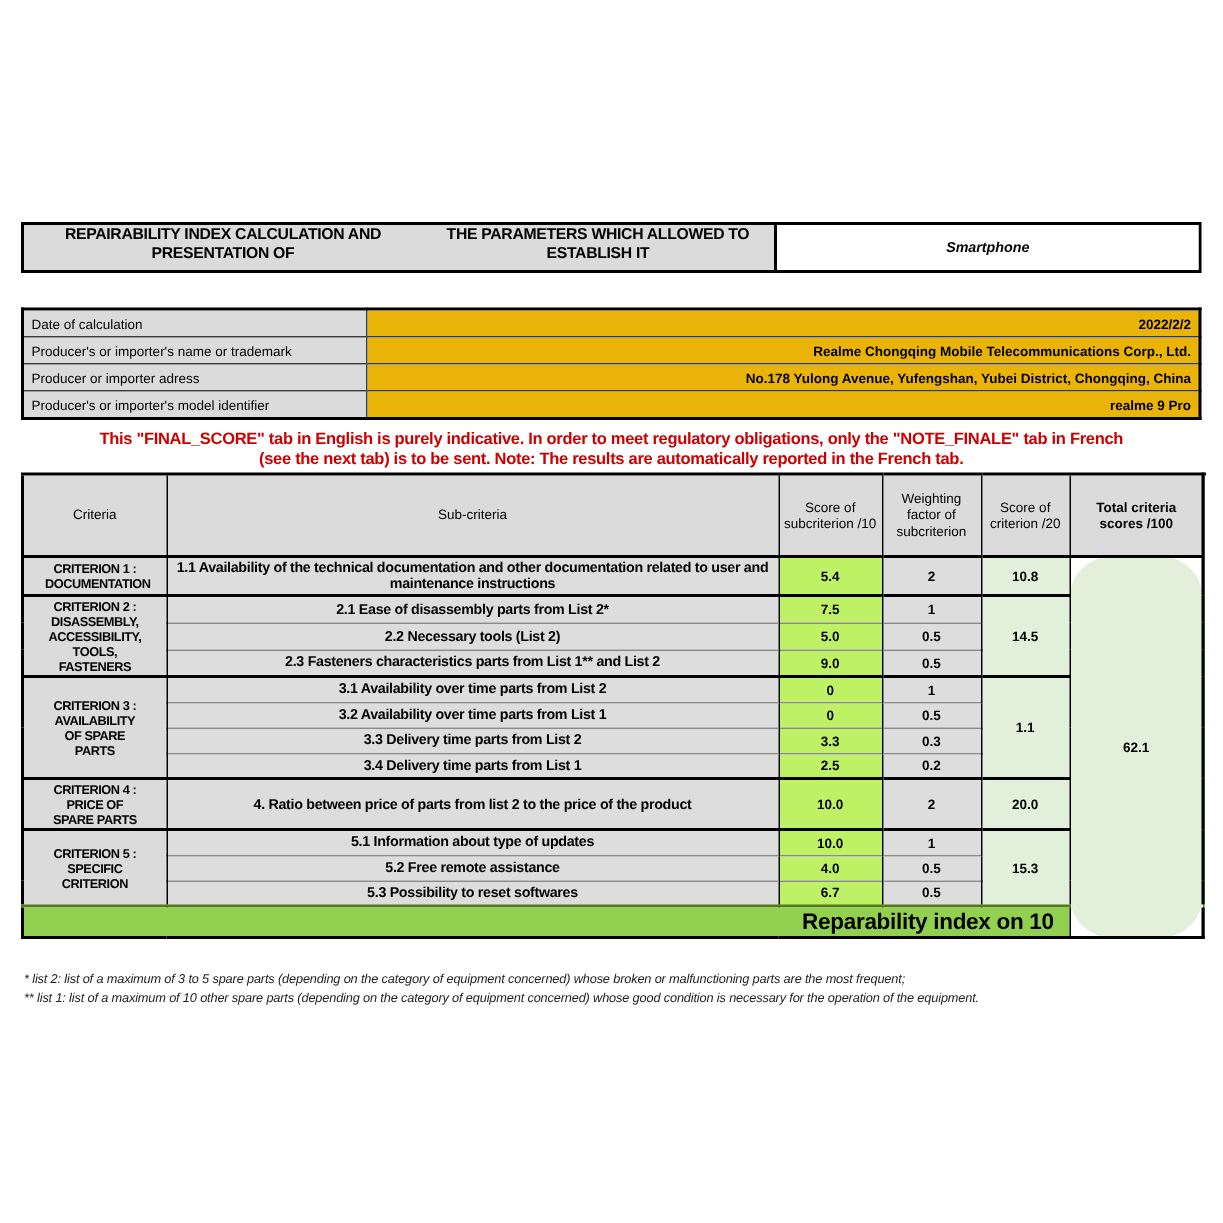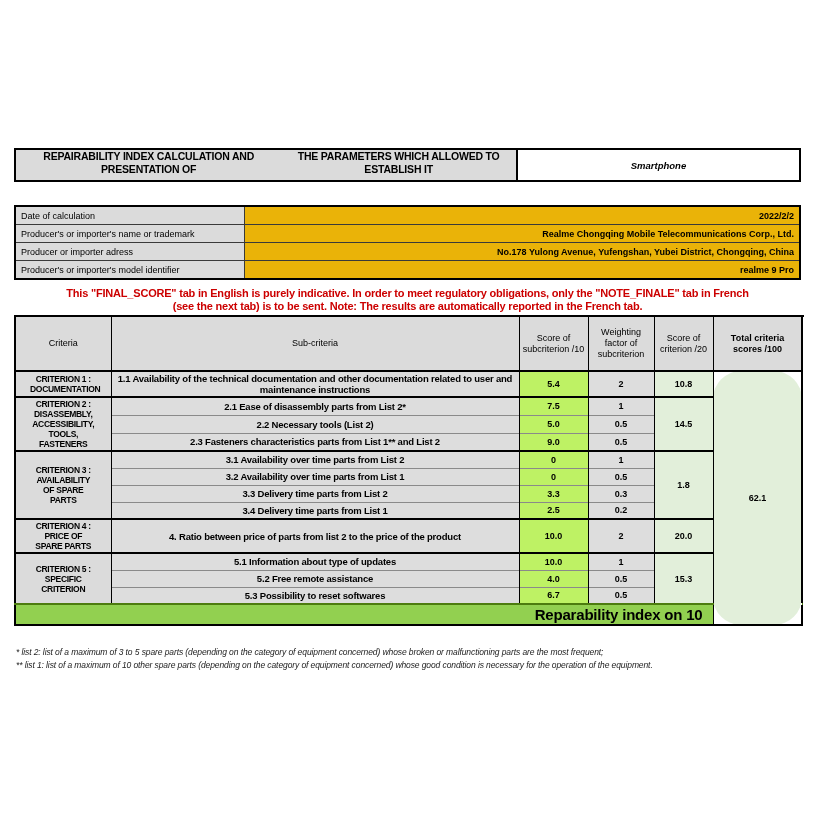--- a/index.html
+++ b/index.html
@@ -183,21 +183,21 @@
     <td class="sub">2.3 Fasteners characteristics parts from List 1** and List 2</td>
     <td class="score">9.0</td>
     <td class="weight">0.5</td>
   </tr>
 
   <tr class="gstart std">
     <td class="crit" rowspan="4">CRITERION 3 : AVAILABILITY OF SPARE PARTS</td>
     <td class="sub">3.1 Availability over time parts from List 2</td>
     <td class="score">0</td>
     <td class="weight">1</td>
-    <td class="cscore" rowspan="4">1.8</td>
+    <td class="cscore" rowspan="4">1.1</td>
   </tr>
   <tr class="std">
     <td class="sub">3.2 Availability over time parts from List 1</td>
     <td class="score">0</td>
     <td class="weight">0.5</td>
   </tr>
   <tr class="std">
     <td class="sub">3.3 Delivery time parts from List 2</td>
     <td class="score">3.3</td>
     <td class="weight">0.3</td>

